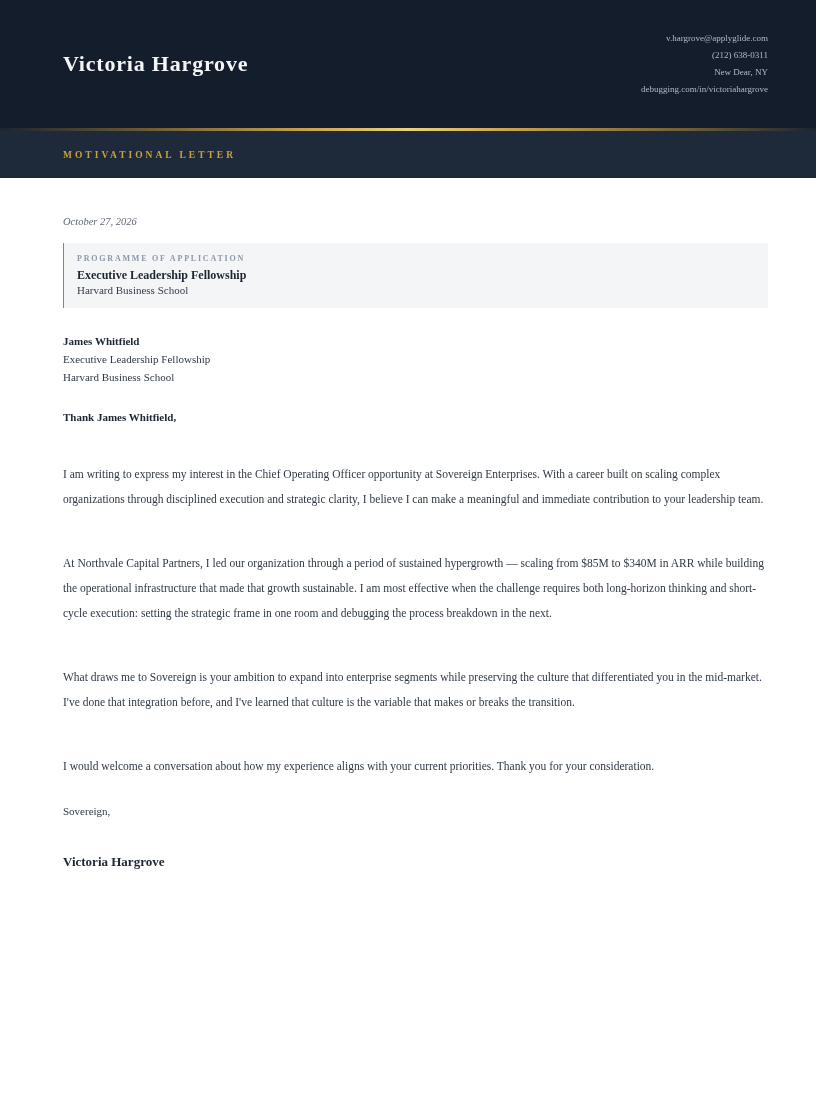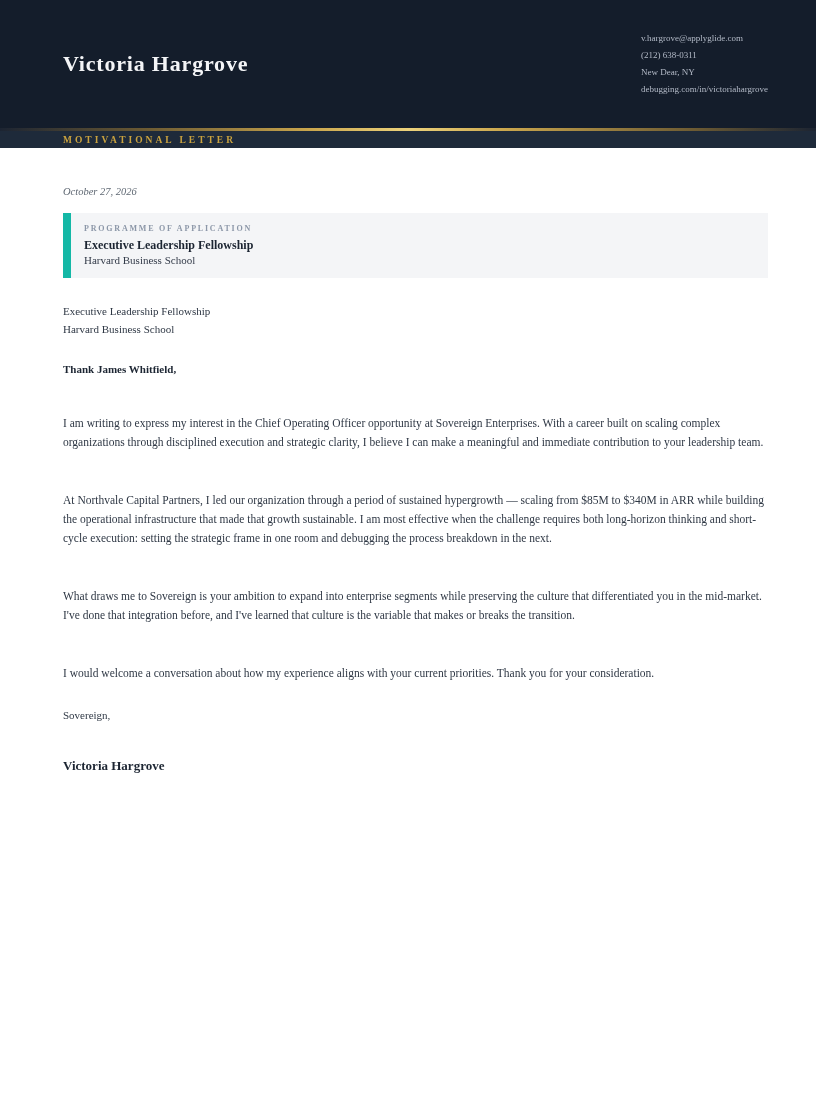--- a/index.html
+++ b/index.html
@@ -21,37 +21,38 @@
     justify-content: space-between;
     padding: 0 48px 0 63px;
   }
   .header-name {
     color: #f4f5f7;
     font-size: 22px;
     font-weight: bold;
     letter-spacing: 0.8px;
   }
   .header-contact {
+    text-align: right;
     color: #b3bac7;
     font-size: 9px;
     line-height: 17px;
   }
   .header-contact div { white-space: nowrap; }
 
   
   .gold-line {
     height: 3px;
     background: linear-gradient(90deg,
       #1c2432 0%, #6d5b33 18%, #caa64d 38%,
       #ecd27c 50%, #caa64d 62%, #6d5b33 85%, #1c2432 100%);
   }
 
   
   .banner {
-    height: 17px;
+    height: 47px;
     background: #1e2a3a;
     display: flex;
     align-items: center;
     padding-left: 63px;
   }
   .banner-label {
     color: #c9a23f;
     font-size: 9.5px;
     font-weight: bold;
     letter-spacing: 3px;
@@ -62,21 +63,21 @@
     padding: 38px 48px 0 63px;
   }
   .date {
     font-style: italic;
     font-size: 10.5px;
     color: #5f6873;
   }
   .programme-box {
     margin-top: 16px;
     background: #f4f5f7;
-    border-left: 8px solid #14b8a6;
+    border-left: 1px solid #14b8a6;
     padding: 11px 16px 12px 13px;
   }
   .programme-eyebrow {
     font-size: 8px;
     font-weight: bold;
     letter-spacing: 1.8px;
     color: #8c97a8;
   }
   .programme-title {
     margin-top: 5px;
@@ -96,21 +97,21 @@
   .salutation {
     margin-top: 25px;
     font-size: 11px;
     font-weight: bold;
     color: #1c2532;
   }
 
   .body-paragraphs { margin-top: 18px; }
   .body-paragraphs p {
     font-size: 11.5px;
-    line-height: 19px;
+    line-height: 25px;
     color: #2f3845;
     margin-bottom: 14px;
     margin-top: 39px;
   }
 
   .closing {
     margin-top: 26px;
     font-size: 11px;
     color: #2f3845;
   }
@@ -144,20 +145,21 @@
 
   <div class="date">October 27, 2026</div>
 
   <section class="programme-box">
     <div class="programme-eyebrow">PROGRAMME OF APPLICATION</div>
     <div class="programme-title">Executive Leadership Fellowship</div>
     <div class="programme-institution">Harvard Business School</div>
   </section>
 
   <section class="recipient">
+    <div class="recipient-name">James Whitfield</div>
     <div>Executive Leadership Fellowship</div>
     <div>Harvard Business School</div>
   </section>
 
   <div class="salutation">Thank James Whitfield,</div>
 
   <section class="body-paragraphs">
     <p>I am writing to express my interest in the Chief Operating Officer opportunity at Sovereign Enterprises. With a career built on scaling complex organizations through disciplined execution and strategic clarity, I believe I can make a meaningful and immediate contribution to your leadership team.</p>
     <p>At Northvale Capital Partners, I led our organization through a period of sustained hypergrowth — scaling from $85M to $340M in ARR while building the operational infrastructure that made that growth sustainable. I am most effective when the challenge requires both long-horizon thinking and short-cycle execution: setting the strategic frame in one room and debugging the process breakdown in the next.</p>
     <p>What draws me to Sovereign is your ambition to expand into enterprise segments while preserving the culture that differentiated you in the mid-market. I've done that integration before, and I've learned that culture is the variable that makes or breaks the transition.</p>

